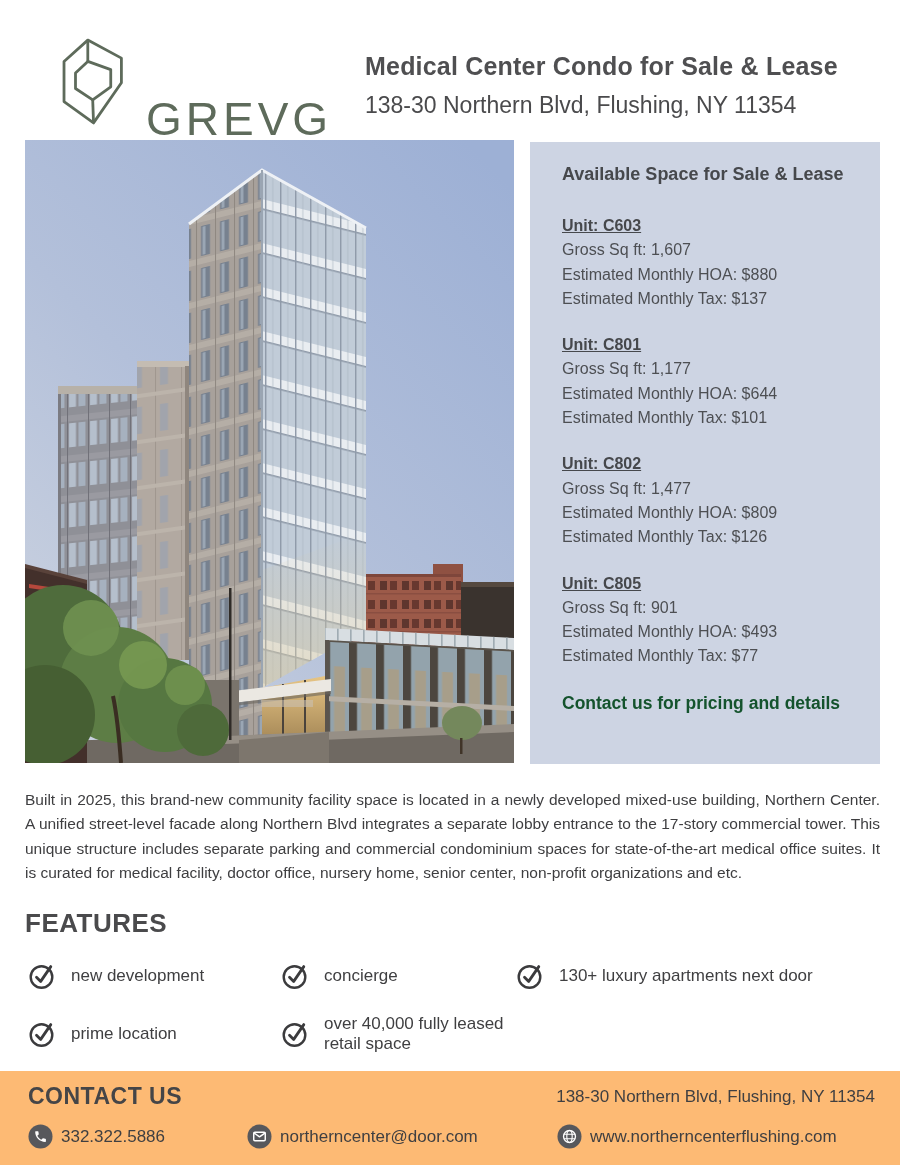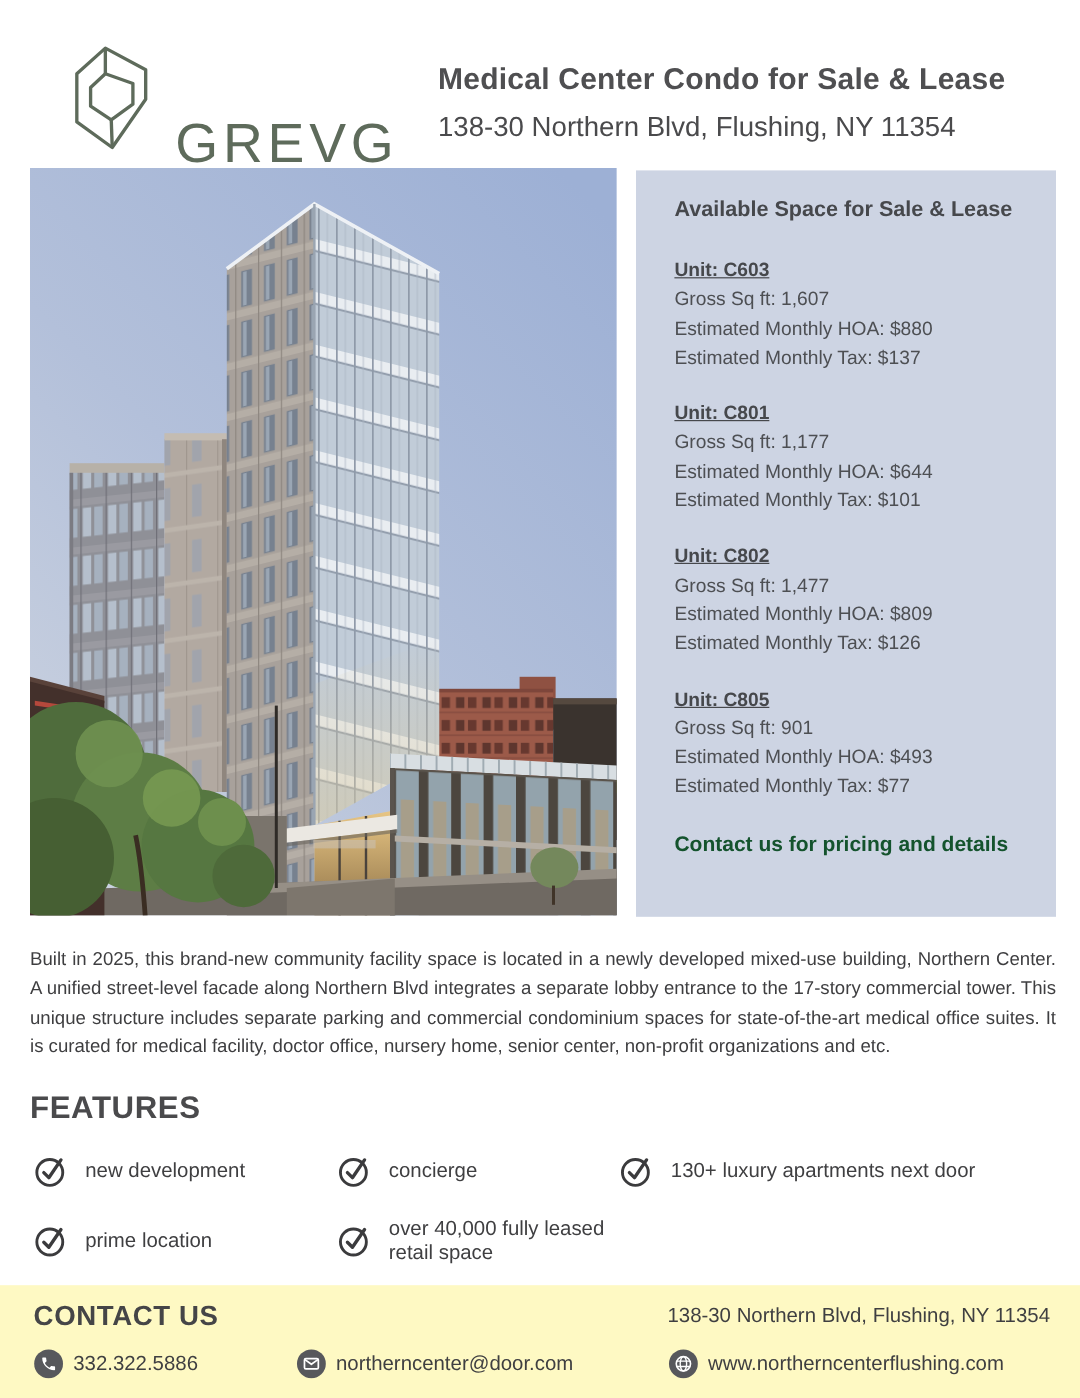--- a/index.html
+++ b/index.html
@@ -34,21 +34,21 @@
   .features-heading { position:absolute; left:25px; top:908px; font-size:26px; font-weight:700;
                       color:#4a4a4c; letter-spacing:0.5px; }
   .features-grid { position:absolute; left:28px; top:960px; width:852px;
                    display:grid; grid-template-columns:253px 235px 1fr; row-gap:26px; }
   .feature { display:flex; align-items:center; gap:13px; height:32px; }
   .f-icon { width:30px; height:30px; flex:0 0 30px; }
   .f-icon svg { display:block; width:30px; height:30px; }
   .f-label { font-size:17px; color:#3f3f41; }
 
   
-  .footer { position:absolute; left:0; top:1071px; width:900px; height:94px; background:#fef9c3; }
+  .footer { position:absolute; left:0; top:1071px; width:900px; height:94px; background:#fdba74; }
   .footer-heading { position:absolute; left:28px; top:12px; font-size:23px; font-weight:700;
                     color:#454547; letter-spacing:0.5px; }
   .footer-address { position:absolute; right:25px; top:16px; font-size:17px; color:#3f3f41; }
   .contact-item { position:absolute; top:53px; display:flex; align-items:center; gap:8px;
                   font-size:17px; color:#3f3f41; cursor:pointer; }
   .contact-item .c-icon { width:25px; height:25px; flex:0 0 25px; }
   .contact-item .c-icon svg { display:block; width:25px; height:25px; }
   .ci-phone { left:28px; }
   .ci-email { left:247px; }
   .ci-web   { left:557px; }

